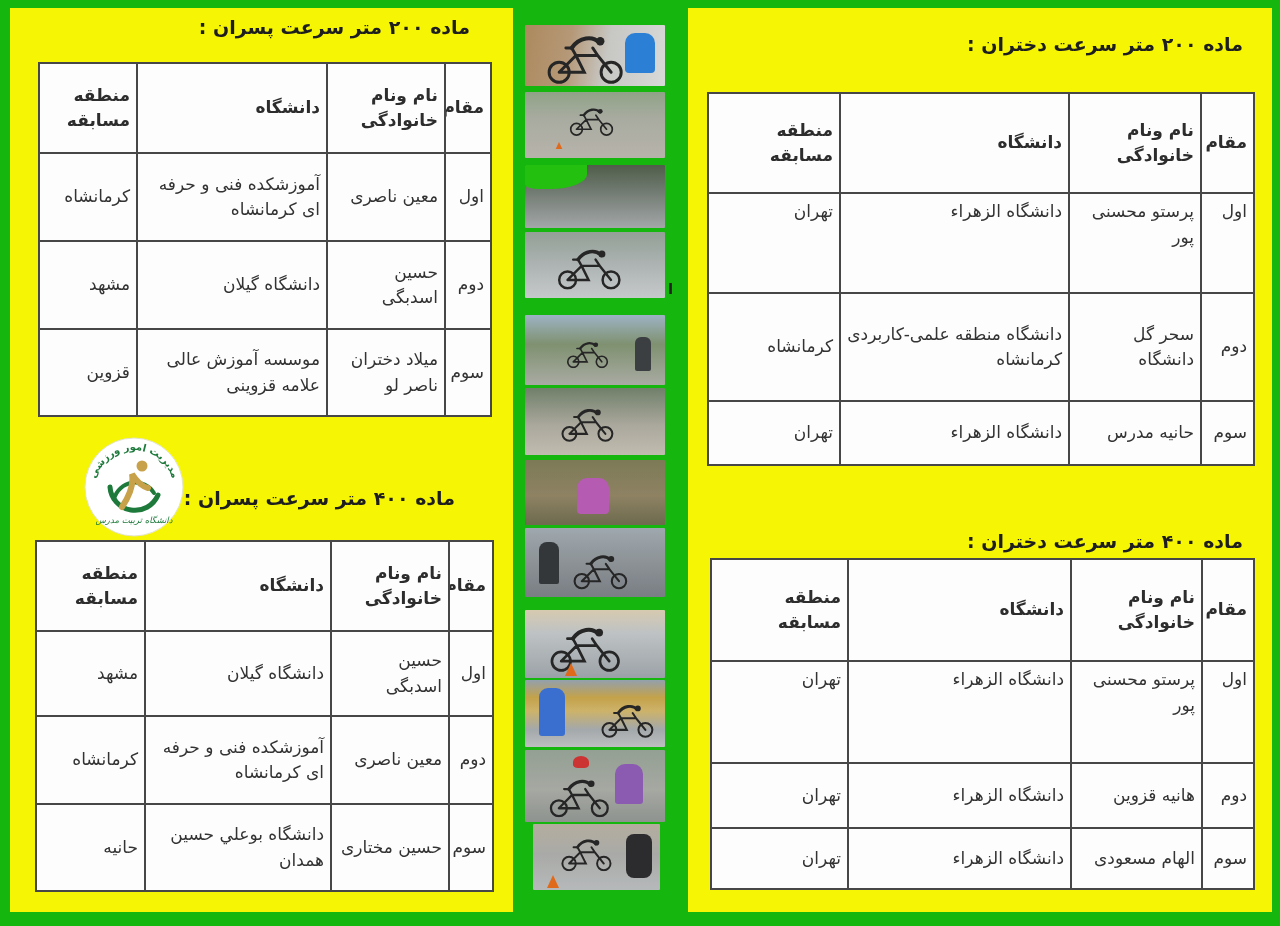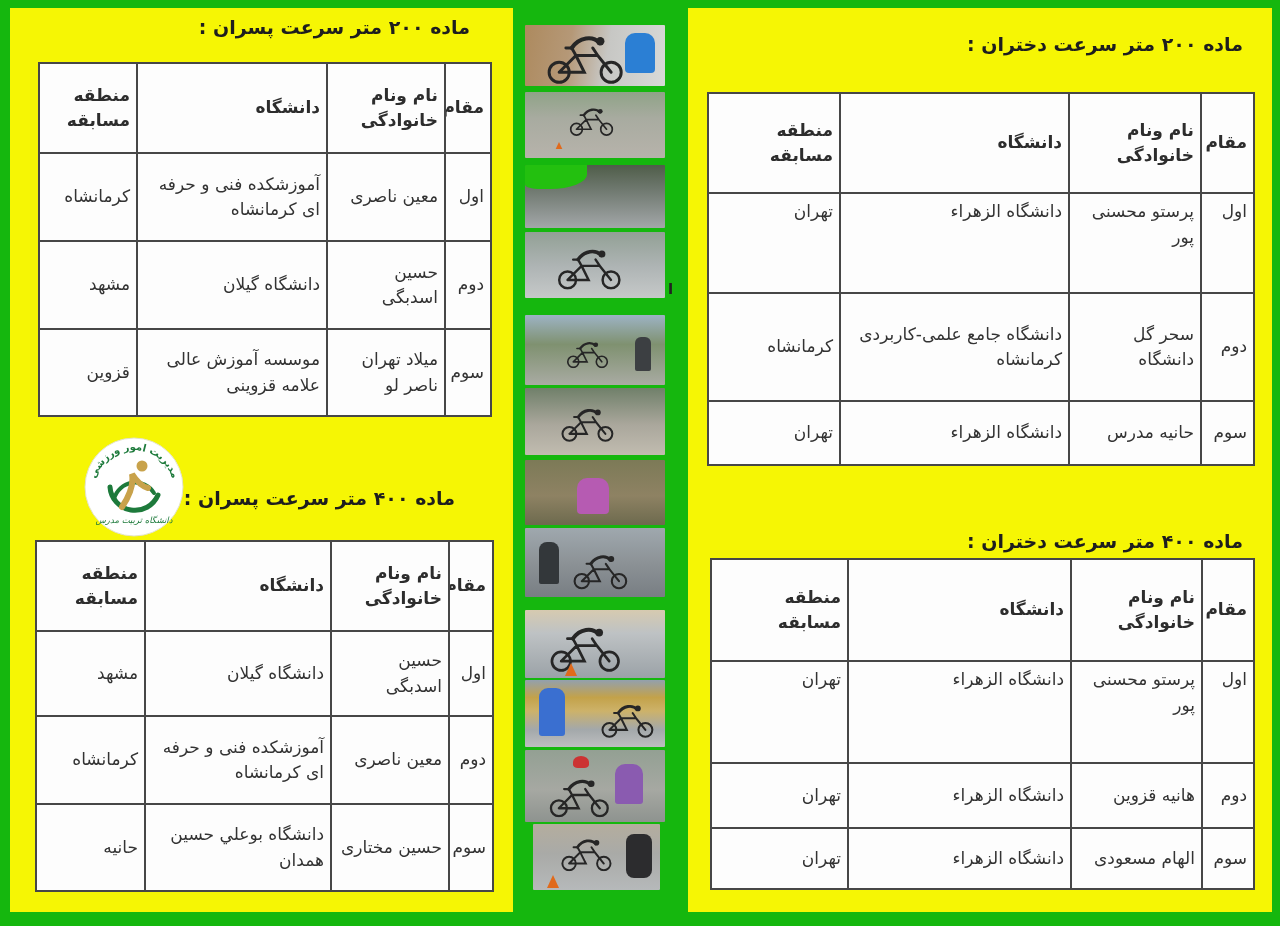--- a/index.html
+++ b/index.html
@@ -132,21 +132,21 @@
       <td>کرمانشاه</td>
     </tr>
     <tr style="height:88px">
       <td>دوم</td>
       <td>حسین اسدبگی</td>
       <td>دانشگاه گیلان</td>
       <td>مشهد</td>
     </tr>
     <tr style="height:87px">
       <td>سوم</td>
-      <td>میلاد تهران ناصر لو</td>
+      <td>میلاد دختران ناصر لو</td>
       <td>موسسه آموزش عالی علامه قزوینی</td>
       <td>قزوین</td>
     </tr>
   </tbody>
 </table>
 
 <table class="results" id="t-boys400" dir="rtl">
   <colgroup>
       <col style="width:44px">
       <col style="width:118px">
@@ -197,21 +197,21 @@
     </tr>
     <tr style="height:100px" class="va-top">
       <td>اول</td>
       <td>پرستو محسنی پور</td>
       <td>دانشگاه الزهراء</td>
       <td>تهران</td>
     </tr>
     <tr style="height:108px">
       <td>دوم</td>
       <td>سحر گل دانشگاه</td>
-      <td>دانشگاه جامع علمی-کاربردی کرمانشاه</td>
+      <td>دانشگاه منطقه علمی-کاربردی کرمانشاه</td>
       <td>کرمانشاه</td>
     </tr>
     <tr style="height:64px">
       <td>سوم</td>
       <td>حانیه مدرس</td>
       <td>دانشگاه الزهراء</td>
       <td>تهران</td>
     </tr>
   </tbody>
 </table>

